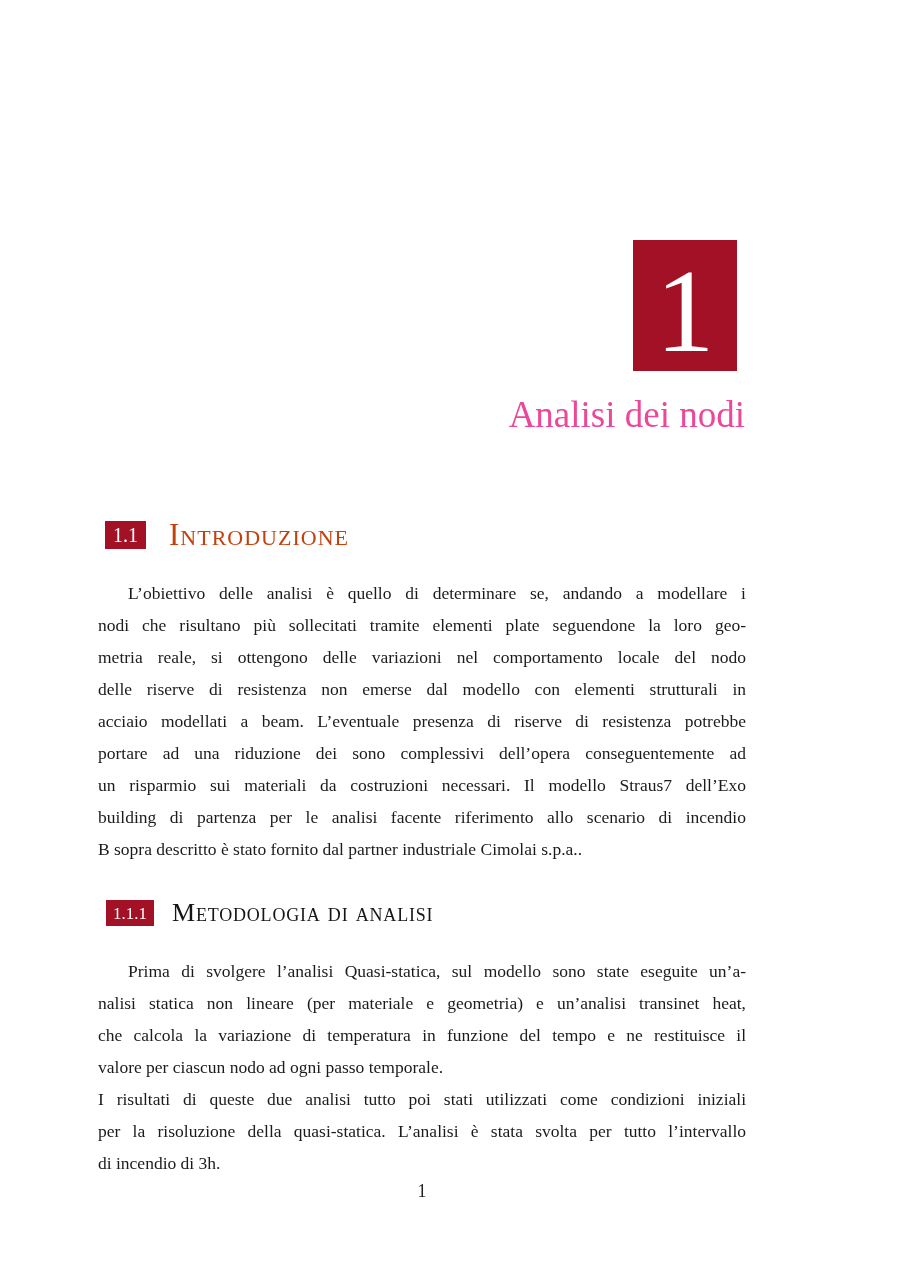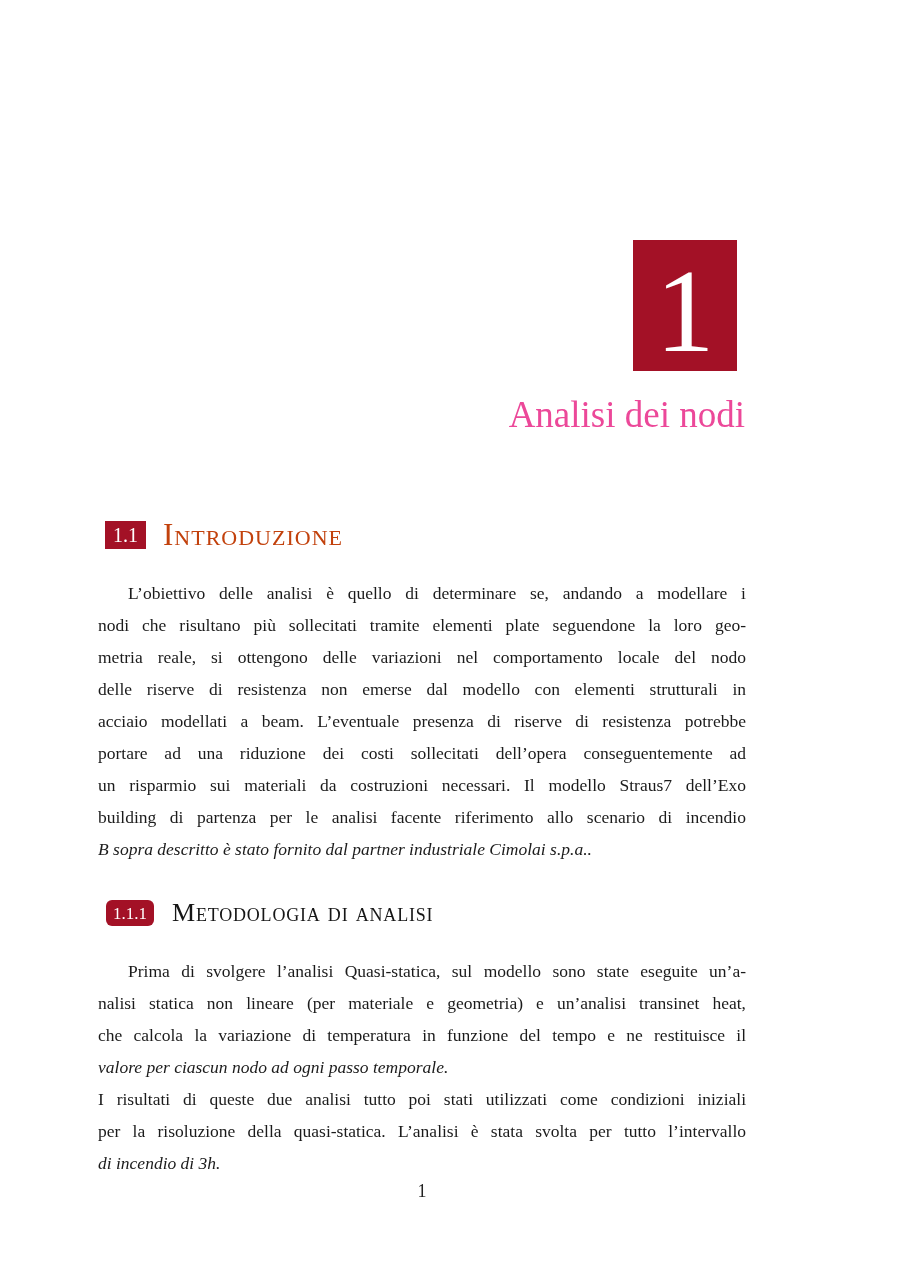--- a/index.html
+++ b/index.html
@@ -53,39 +53,38 @@
     align-items: center;
   }
   .num-badge {
     background: var(--accent, #A31126);
     color: #ffffff;
     line-height: 1;
     display: inline-flex;
     align-items: center;
     justify-content: center;
   }
-  .section-heading { left: 105px; top: 519px; gap: 17px; }
+  .section-heading { left: 105px; top: 519px; gap: 23px; }
   .section-heading .num-badge {
     font-size: 20px;
     height: 28px;
     padding: 0 8px;
   }
   .section-heading .heading-title {
     font-variant: small-caps;
     font-size: 31px;
     letter-spacing: 1px;
     color: #c2410c;
     line-height: 1;
   }
   .subsection-heading { left: 106px; top: 900px; gap: 18px; }
   .subsection-heading .num-badge {
     font-size: 17px;
     height: 26px;
     padding: 0 7px;
-    border-radius: 6px;
   }
   .subsection-heading .heading-title {
     font-variant: small-caps;
     font-size: 26px;
     letter-spacing: 0.8px;
     color: #161616;
     line-height: 1;
   }
 
   
@@ -98,21 +97,20 @@
   #intro-paragraph { top: 577px; }
   #methodology-paragraphs { top: 955px; }
   .body-line {
     line-height: 32px;
     text-align: justify;
     text-align-last: justify;
     white-space: nowrap;
   }
   .body-line.last {
     text-align-last: left;
-    font-style: italic;
   }
   .body-line.indent {
     text-indent: 30px;
   }
 
   
   .page-number {
     position: absolute;
     left: 98px;
     width: 648px;
@@ -136,21 +134,21 @@
     <span class="num-badge">1.1</span>
     <span class="heading-title">Introduzione</span>
   </div>
 
   <div class="text-block" id="intro-paragraph">
       <div class="body-line indent">L’obiettivo delle analisi è quello di determinare se, andando a modellare i</div>
       <div class="body-line">nodi che risultano più sollecitati tramite elementi plate seguendone la loro geo-</div>
       <div class="body-line">metria reale, si ottengono delle variazioni nel comportamento locale del nodo</div>
       <div class="body-line">delle riserve di resistenza non emerse dal modello con elementi strutturali in</div>
       <div class="body-line">acciaio modellati a beam. L’eventuale presenza di riserve di resistenza potrebbe</div>
-      <div class="body-line">portare ad una riduzione dei costi sollecitati dell’opera conseguentemente ad</div>
+      <div class="body-line">portare ad una riduzione dei sono complessivi dell’opera conseguentemente ad</div>
       <div class="body-line">un risparmio sui materiali da costruzioni necessari. Il modello Straus7 dell’Exo</div>
       <div class="body-line">building di partenza per le analisi facente riferimento allo scenario di incendio</div>
       <div class="body-line last">B sopra descritto è stato fornito dal partner industriale Cimolai s.p.a..</div>
     </div>
 
   <div class="heading subsection-heading">
     <span class="num-badge">1.1.1</span>
     <span class="heading-title">Metodologia di analisi</span>
   </div>
 

